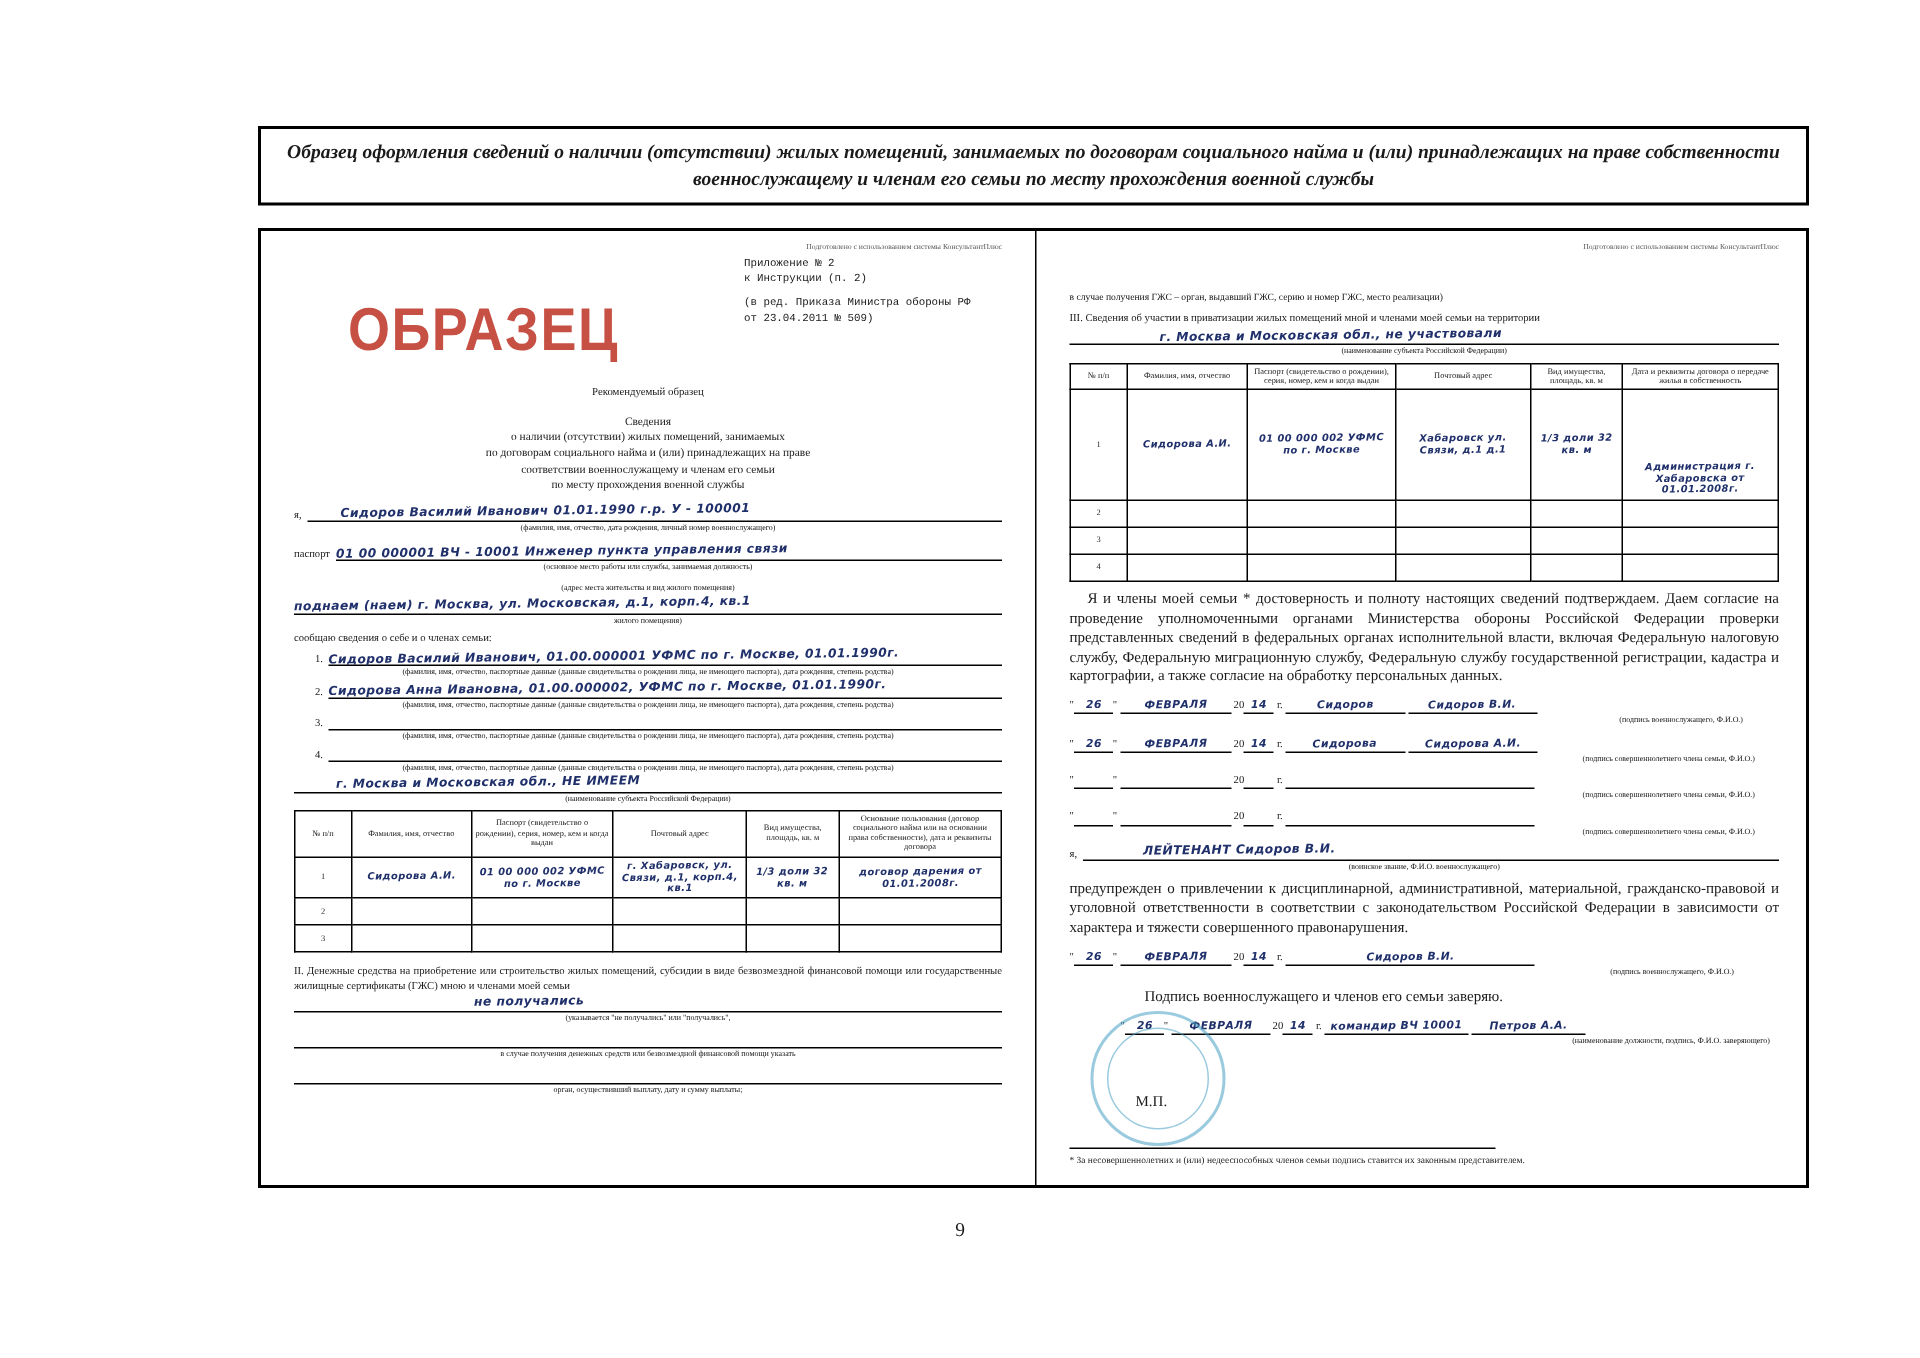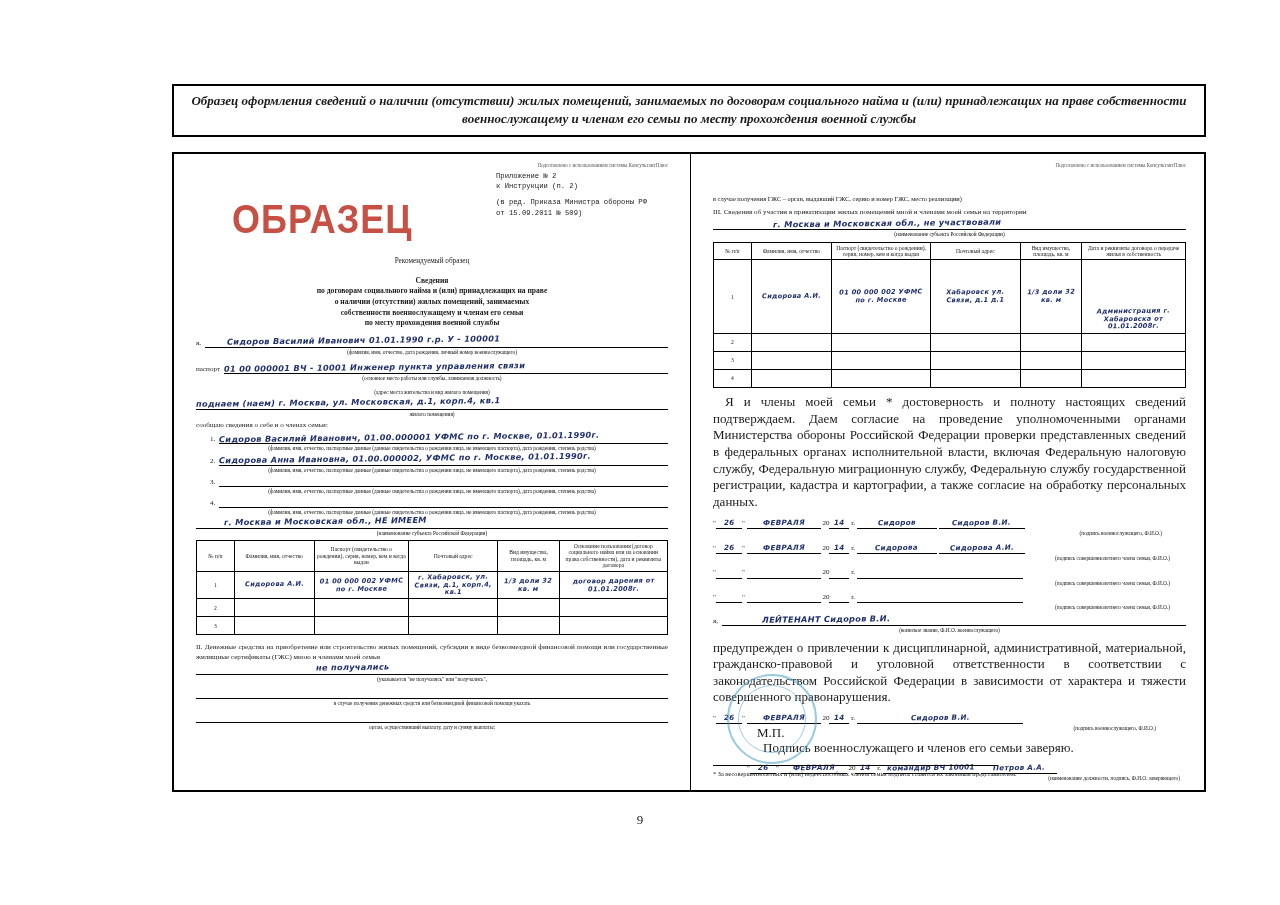--- a/index.html
+++ b/index.html
@@ -91,21 +91,21 @@
     width: 180px;
     font-family: Liberation Mono, monospace;
   }
   .rec-sample {
     text-align: center;
     margin-top: 16px;
     font-size: 7.2px;
   }
   .doc-title {
     text-align: center;
-    font-weight: bold;
+    font-weight: normal;
     font-size: 7.6px;
     line-height: 1.4;
     margin-top: 10px;
   }
   
   .hw {
     font-family: "DejaVu Sans", sans-serif;
     font-style: italic;
     font-weight: bold;
     color: #20306b;
@@ -154,21 +154,21 @@
     padding: 2px 2px;
     vertical-align: middle;
     text-align: center;
     font-weight: normal;
     line-height: 1.15;
   }
   table.grid tbody td { height: 13px; }
   .para {
     margin-top: 6px;
     text-align: justify;
-    font-size: 13px;
+    font-size: 10px;
     text-indent: 12px;
   }
   .para.noind { text-indent: 0; }
   .rule {
     border-bottom: 1px solid #000;
     height: 10px;
     margin-top: 6px;
   }
   .footnote {
     font-size: 6.3px;
@@ -189,21 +189,21 @@
     content: "";
     position: absolute;
     left: 9px; top: 9px; right: 9px; bottom: 9px;
     border: 1px solid #49a0c4;
     border-radius: 50%;
   }
   .mp {
     position: absolute;
     left: 66px;
     bottom: 48px;
-    font-size: 13px;
+    font-size: 10px;
   }
   .pagenum {
     position: absolute;
     left: 0; right: 0;
     top: 812px;
     text-align: center;
     font-size: 13px;
   }
   .dateline {
     font-size: 7.1px;
@@ -227,31 +227,31 @@
         <div class="consultant">
           <span>Подготовлено с использованием системы КонсультантПлюс</span>
         </div>
 
         <div style="position:relative; height:70px;">
           <div class="obrazec">ОБРАЗЕЦ</div>
           <div class="app-block">
             <div>Приложение № 2</div>
             <div>к Инструкции (п. 2)</div>
             <div style="margin-top:6px;">(в ред. Приказа Министра обороны РФ</div>
-            <div>от 15.09.2011 № 509)</div>
+            <div>от 23.04.2011 № 509)</div>
           </div>
         </div>
 
         <div class="rec-sample">Рекомендуемый образец</div>
 
         <div class="doc-title">
           <div>Сведения</div>
+          <div>о наличии (отсутствии) жилых помещений, занимаемых</div>
           <div>по договорам социального найма и (или) принадлежащих на праве</div>
-          <div>о наличии (отсутствии) жилых помещений, занимаемых</div>
-          <div>собственности военнослужащему и членам его семьи</div>
+          <div>соответствии военнослужащему и членам его семьи</div>
           <div>по месту прохождения военной службы</div>
         </div>
 
         <div class="fieldrow">
           <div style="display:flex; align-items:flex-end;">
             <span class="lbl">я,</span>
             <span class="fieldline" style="flex:1; margin-left:4px;">
               <span class="hw" style="position:absolute; left:22px; bottom:1px;">Сидоров Василий Иванович 01.01.1990 г.р.  У - 100001</span>
             </span>
           </div>

